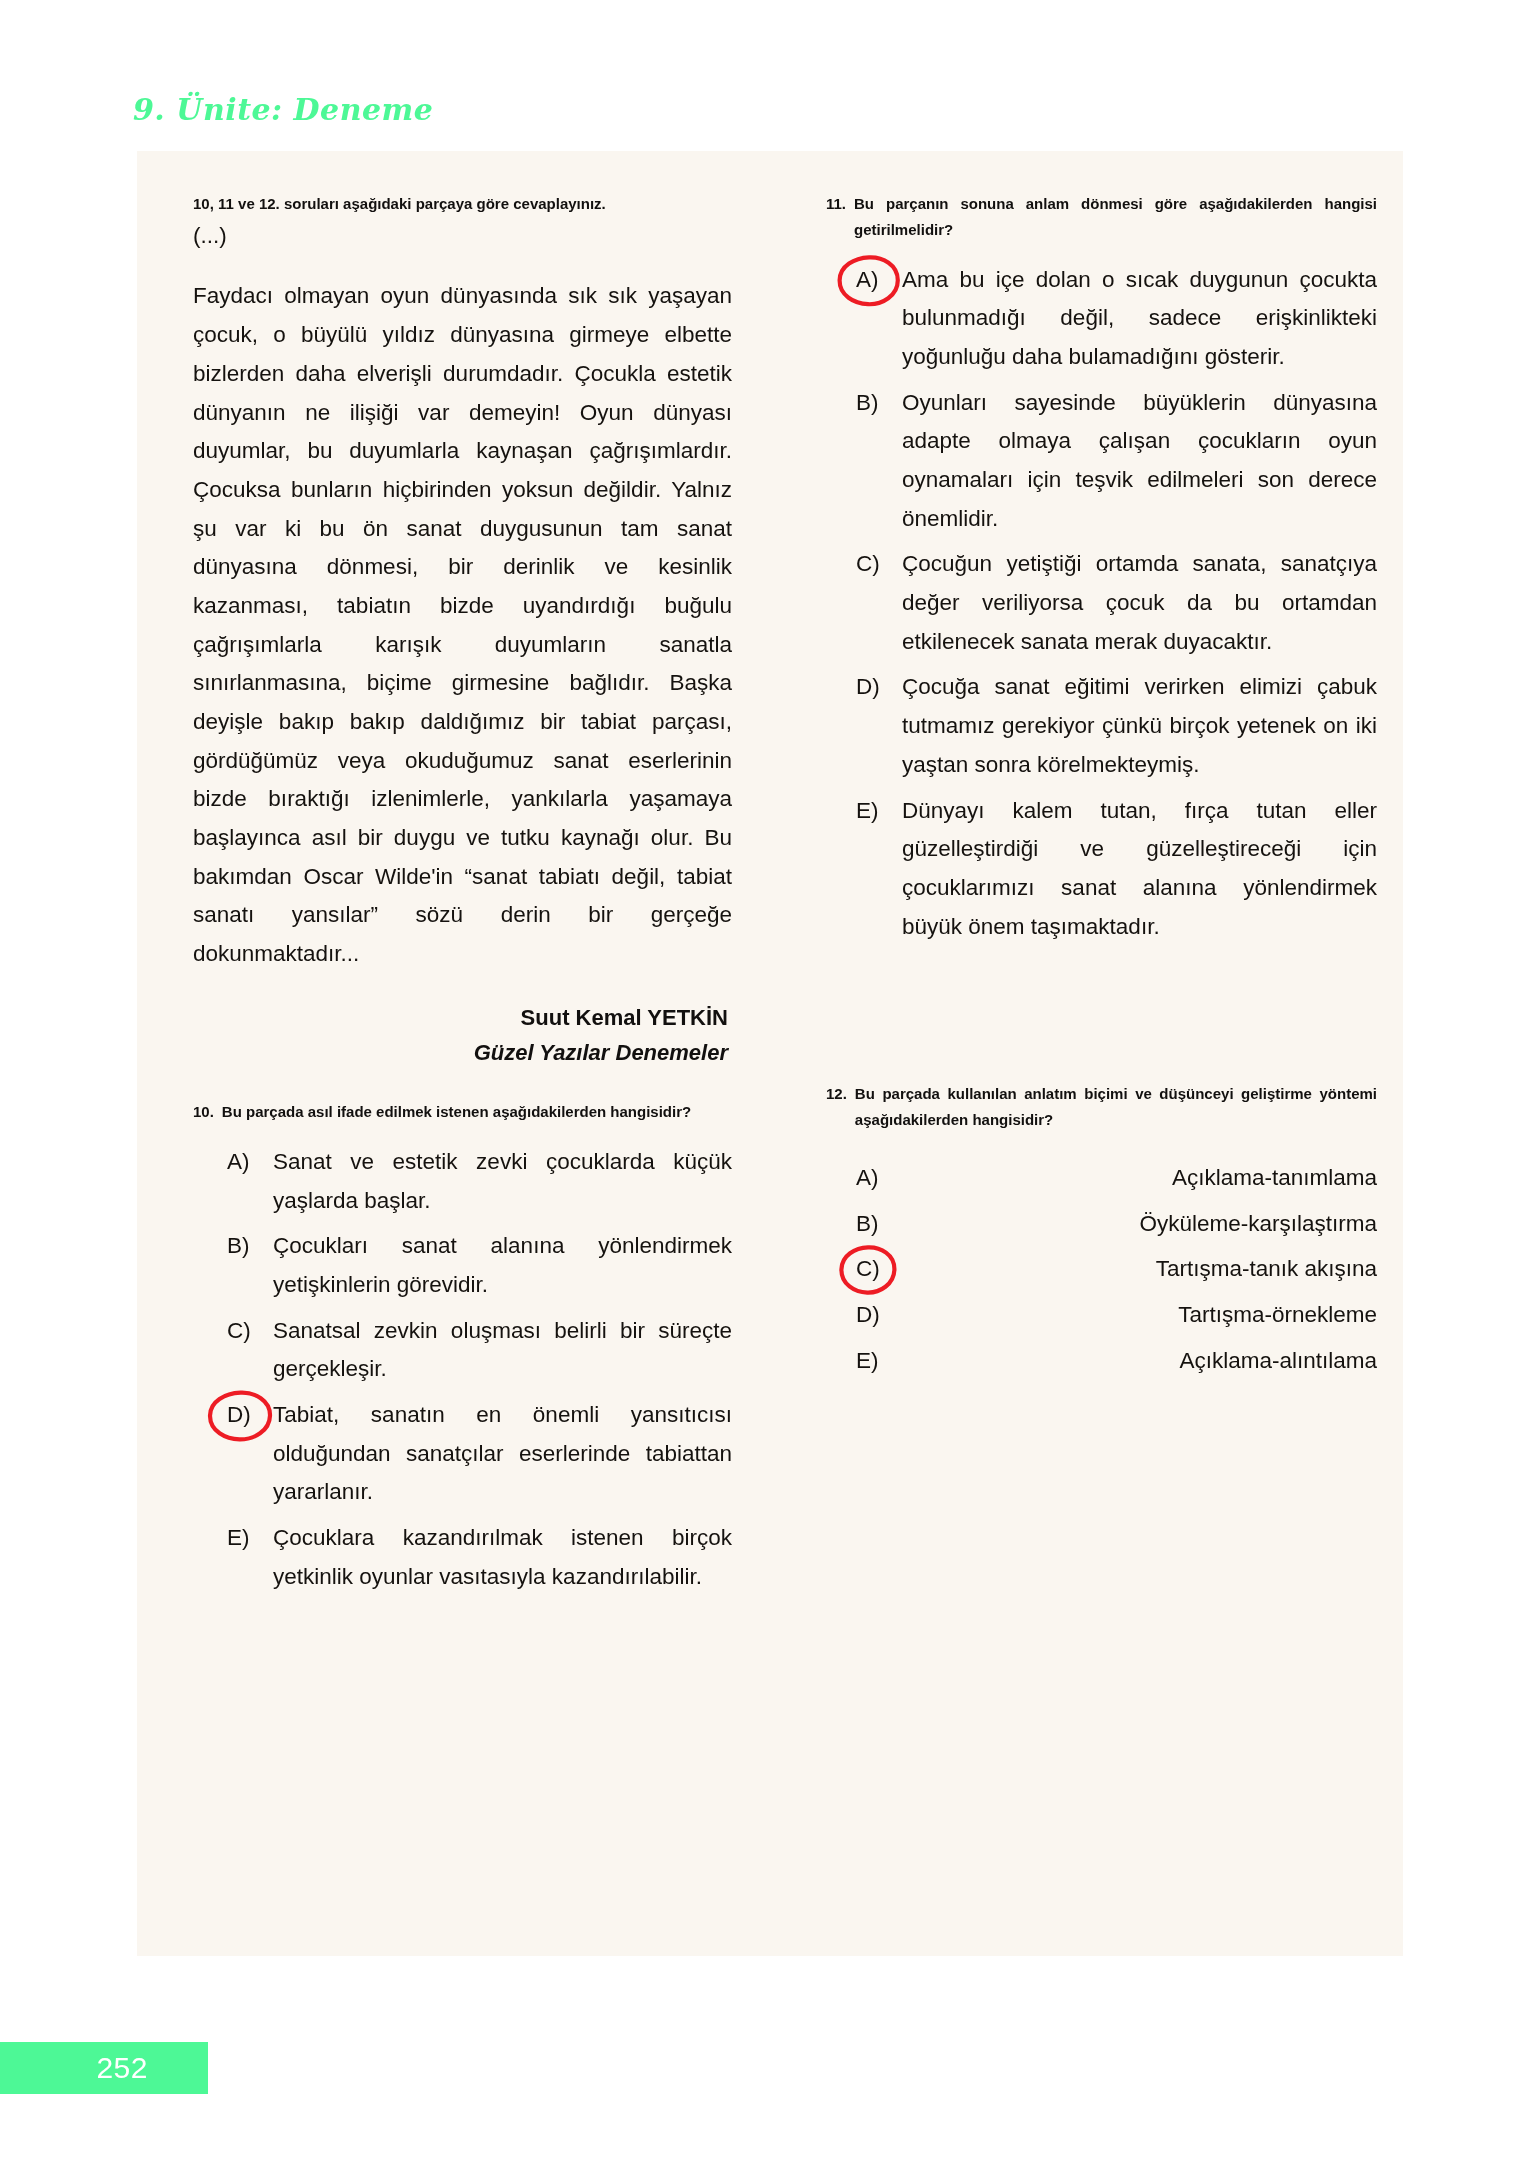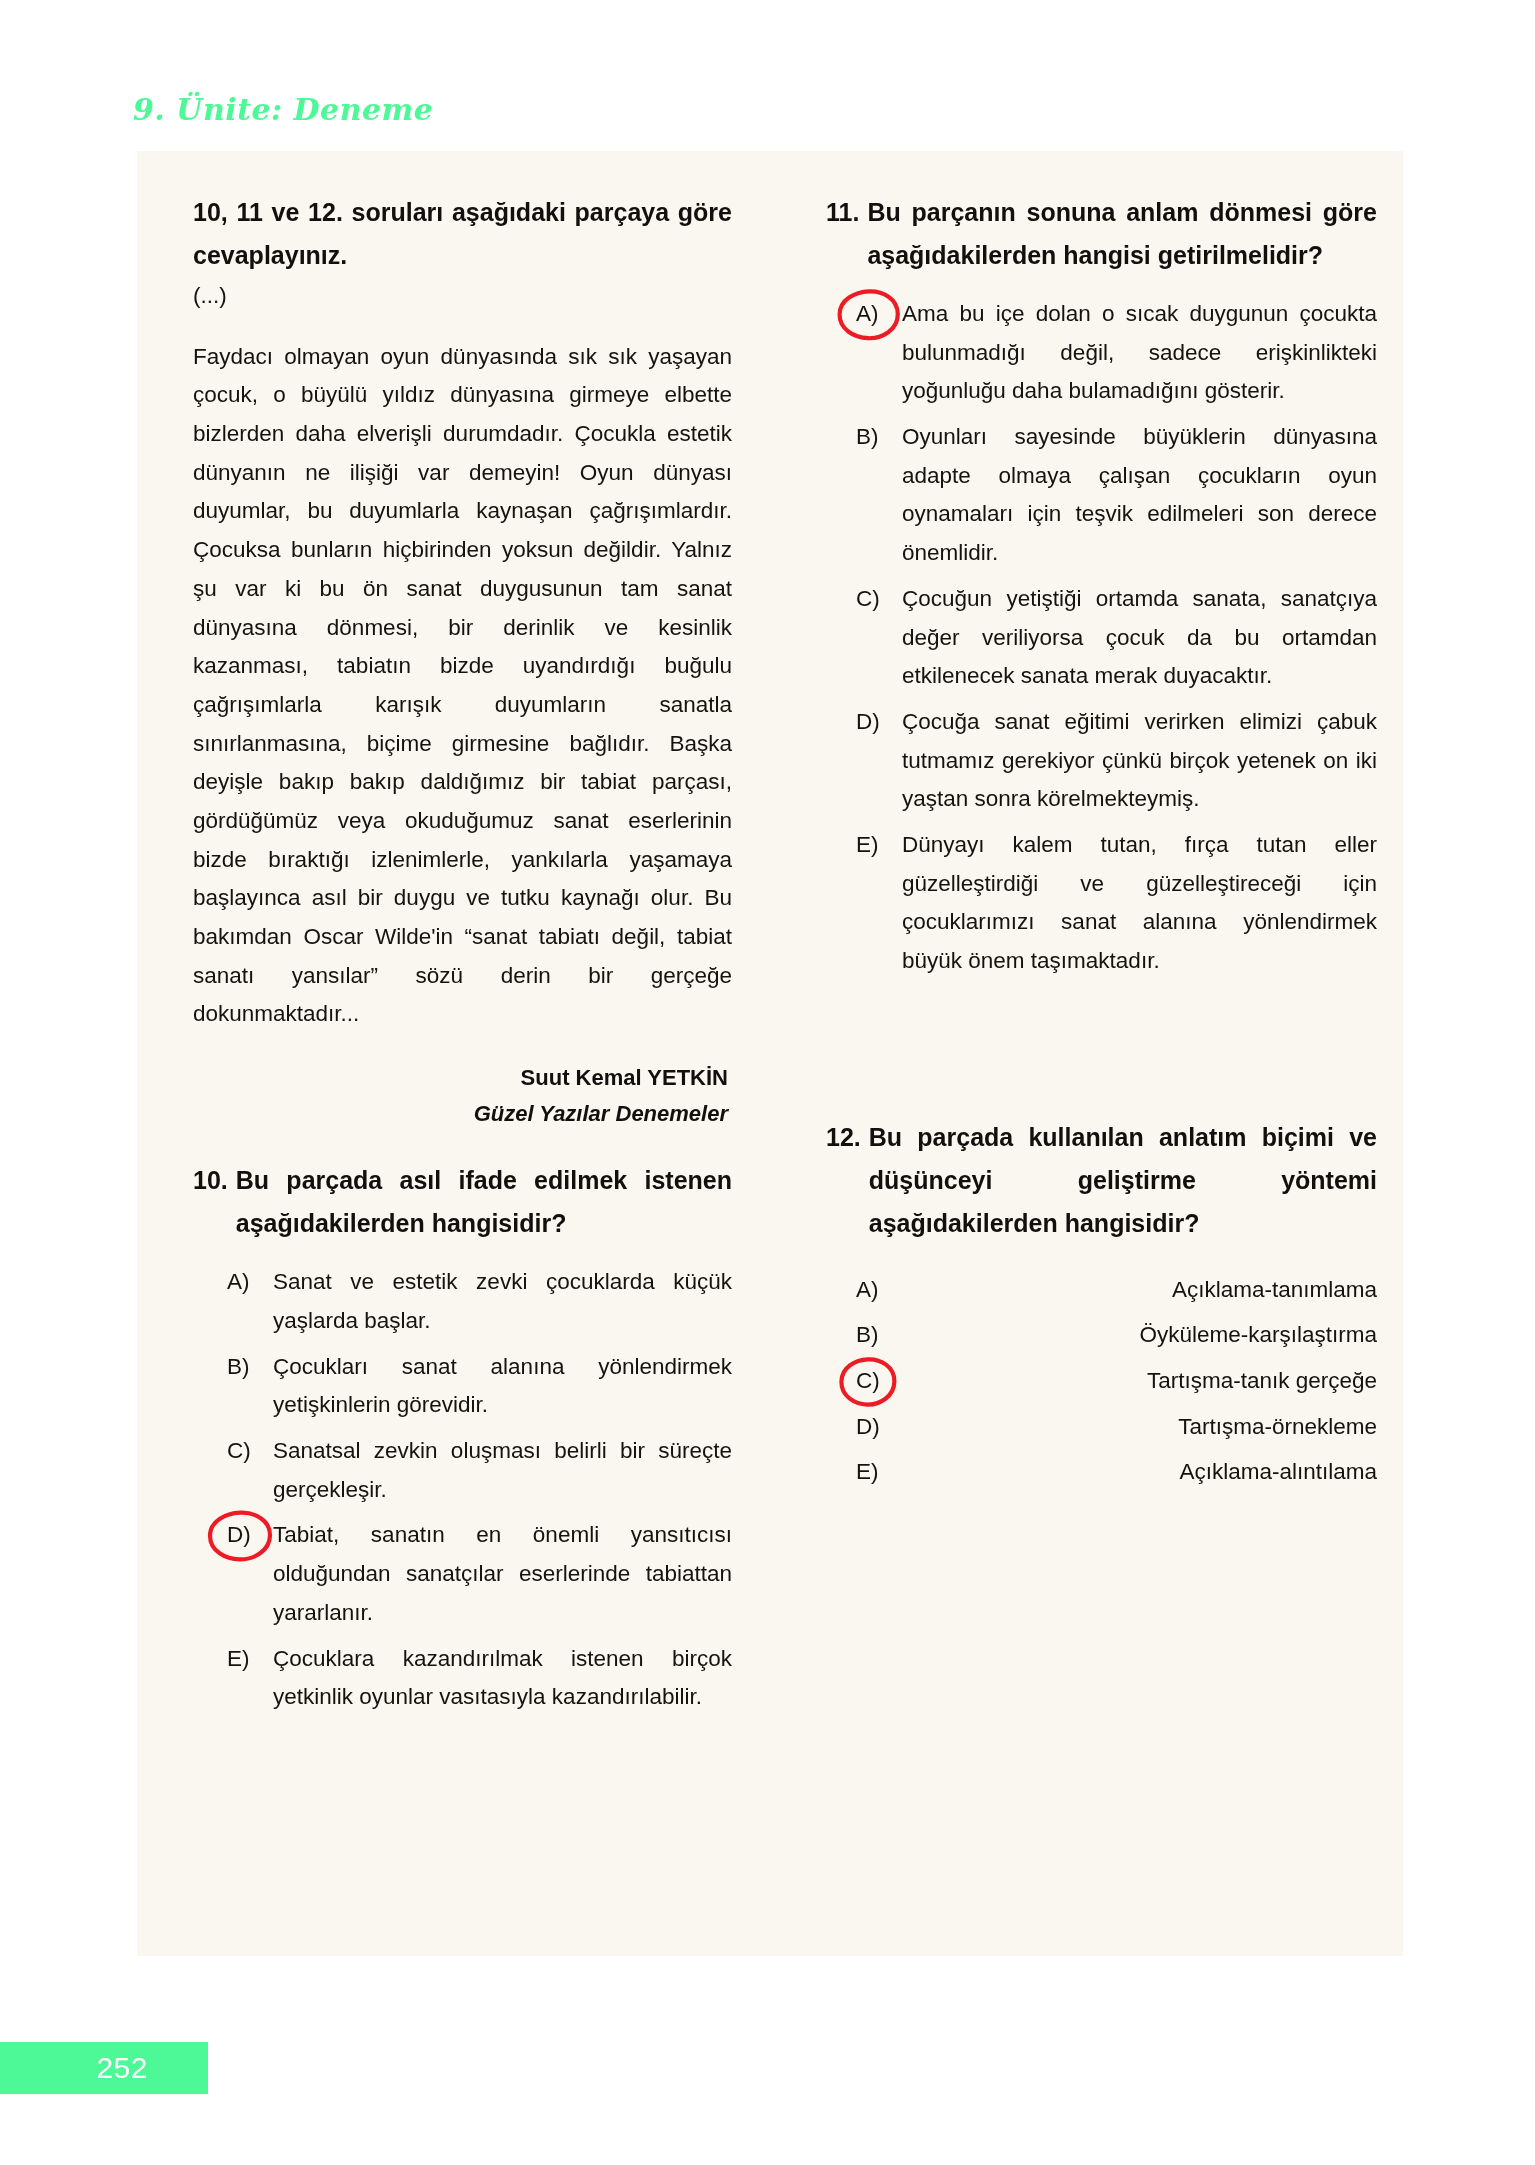--- a/index.html
+++ b/index.html
@@ -47,21 +47,21 @@
     position: relative;
     padding: 40px 40px 0 40px;
   }
   .col-left  { padding-left: 56px; padding-right: 38px; }
   .col-right { padding-left: 56px; padding-right: 26px; }
 
   
   .q-head {
     display: flex;
     font-weight: 700;
-    font-size: 25px;
+    font-size: 15px;
     line-height: 1.72;
     color: #12100f;
     text-align: justify;
   }
   .q-head .q-num {
     flex: 0 0 auto;
     padding-right: 8px;
     white-space: nowrap;
   }
   .q-head .q-text { flex: 1 1 auto; text-align: justify; }
@@ -280,21 +280,21 @@
           <span class="otext">Öyküleme-karşılaştırma</span>
         </div>
 
         <div class="opt nowrap">
           <span class="circle-mark tight">
             <svg viewBox="0 0 60 50" fill="none">
               <path d="M30.0 2.4 C42.6 1.9 56.6 9.4 56.4 24.4 C56.2 39.4 41.8 48.0 29.2 47.6 C16.6 47.2 3.2 39.2 3.4 24.6 C3.6 10.2 17.4 2.9 30.0 2.4 Z" stroke="#ED1C24" stroke-width="4.2" stroke-linecap="round" fill="none"></path>
             </svg>
           </span>
           <span class="letter">C)</span>
-          <span class="otext">Tartışma-tanık gerçeğe</span>
+          <span class="otext">Tartışma-tanık akışına</span>
         </div>
 
         <div class="opt nowrap">
           <span class="letter">D)</span>
           <span class="otext">Tartışma-örnekleme</span>
         </div>
 
         <div class="opt nowrap">
           <span class="letter">E)</span>
           <span class="otext">Açıklama-alıntılama</span>

